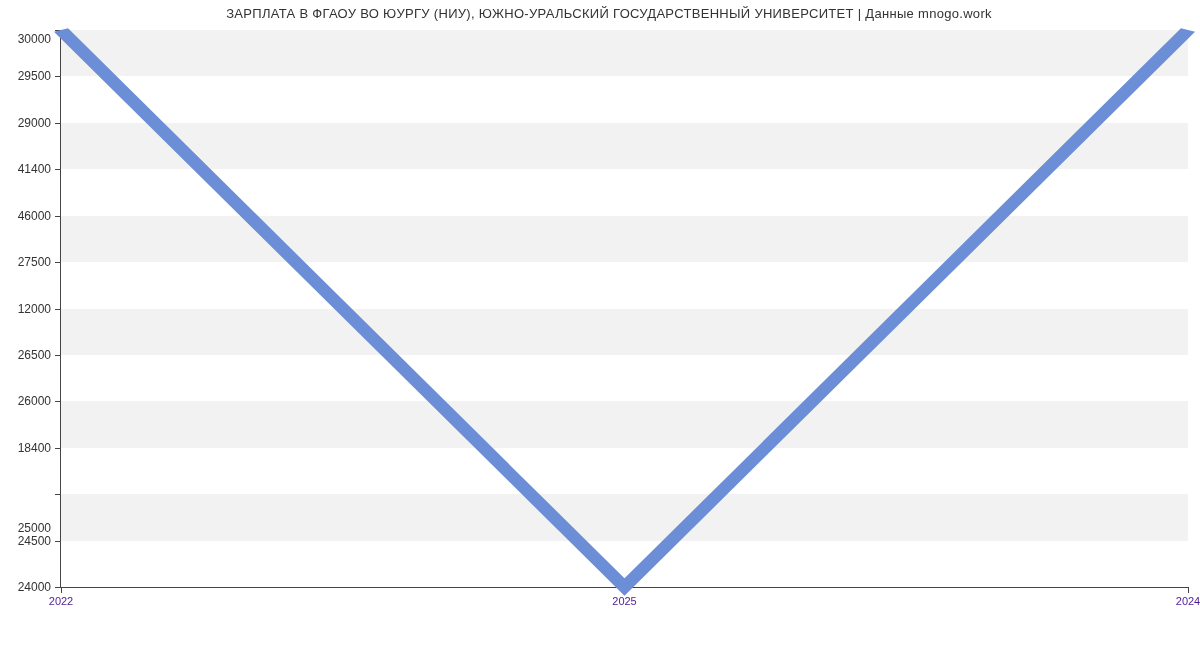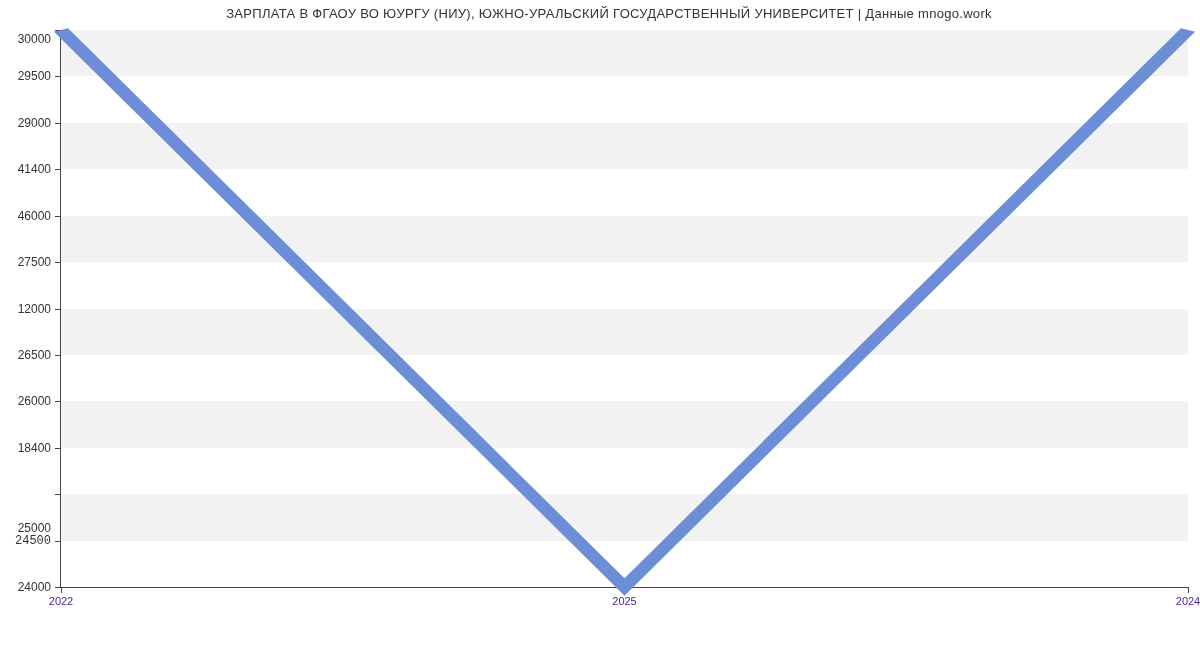--- a/index.html
+++ b/index.html
@@ -103,21 +103,21 @@
     <div class="band" style="top:16.6667%; height:8.3333%;"></div>
     <div class="band" style="top:33.3333%; height:8.3333%;"></div>
     <div class="band" style="top:50%;      height:8.3333%;"></div>
     <div class="band" style="top:66.6667%; height:8.3333%;"></div>
     <div class="band" style="top:83.3333%; height:8.3333%;"></div>
 
     <div class="ytick" style="top:100%;"></div>
     <div class="ylabel" style="top:100%;">24000</div>
 
     <div class="ytick" style="top:91.6667%;"></div>
-    <div class="ylabel" style="top:91.6667%;font-family:Liberation Mono, monospace;">24500</div>
+    <div class="ylabel" style="top:91.6667%;">24500</div>
 
     <div class="ytick" style="top:83.3333%;"></div>
     <div class="ylabel" style="top:83.3333%;margin-top:34px;">25000</div>
 
     <div class="ytick" style="top:75%;"></div>
     <div class="ylabel" style="top:75%;">18400</div>
 
     <div class="ytick" style="top:66.6667%;"></div>
     <div class="ylabel" style="top:66.6667%;">26000</div>
 

